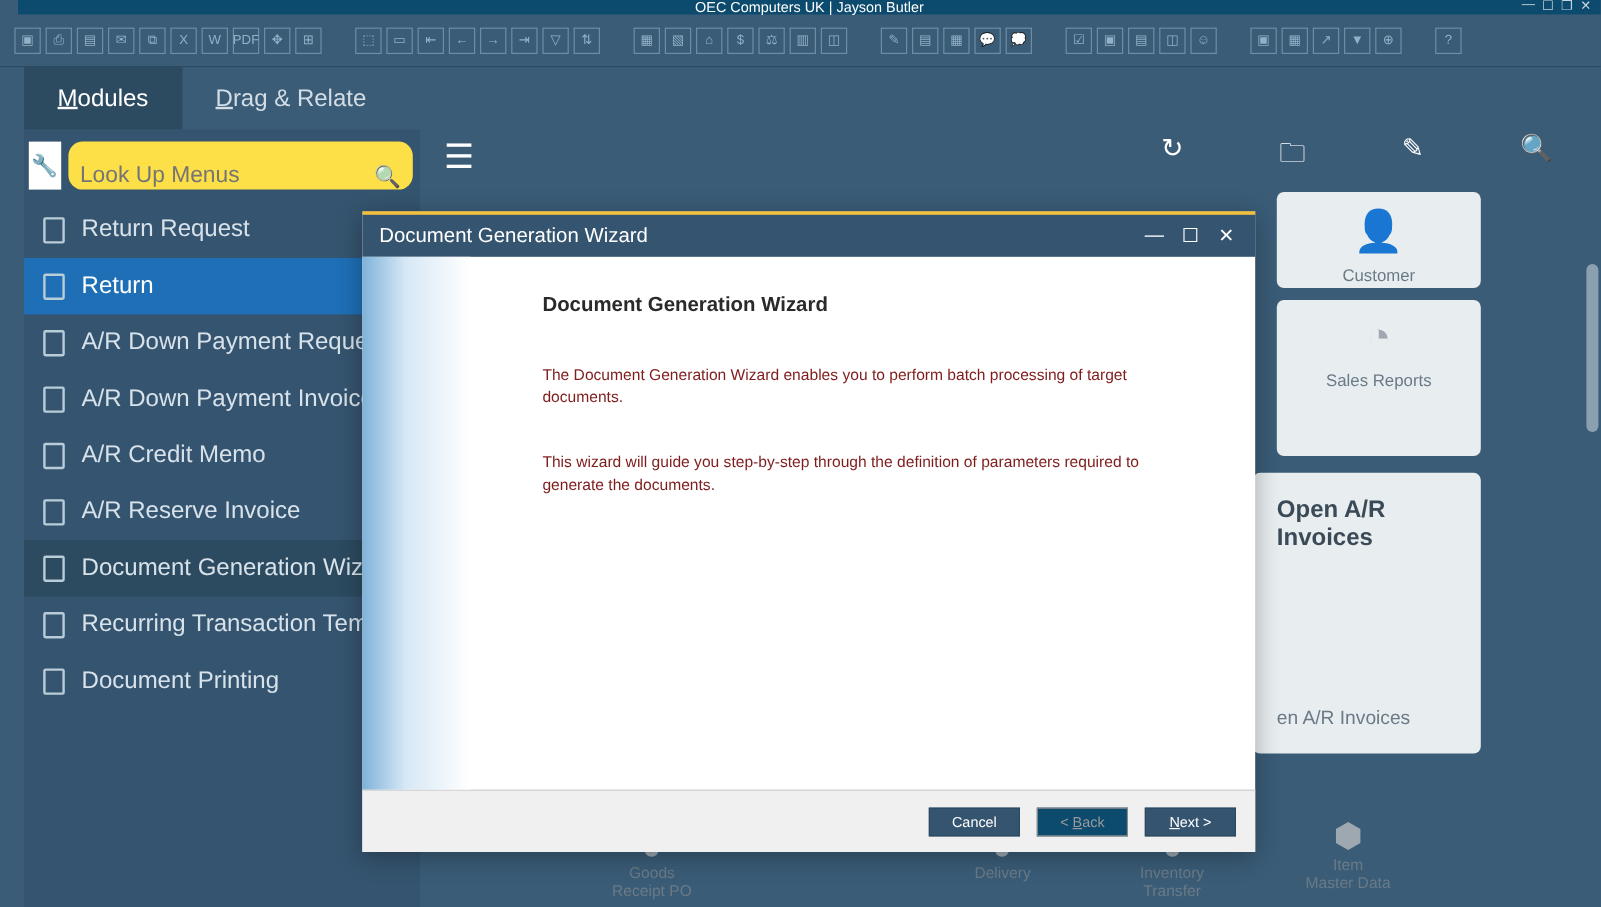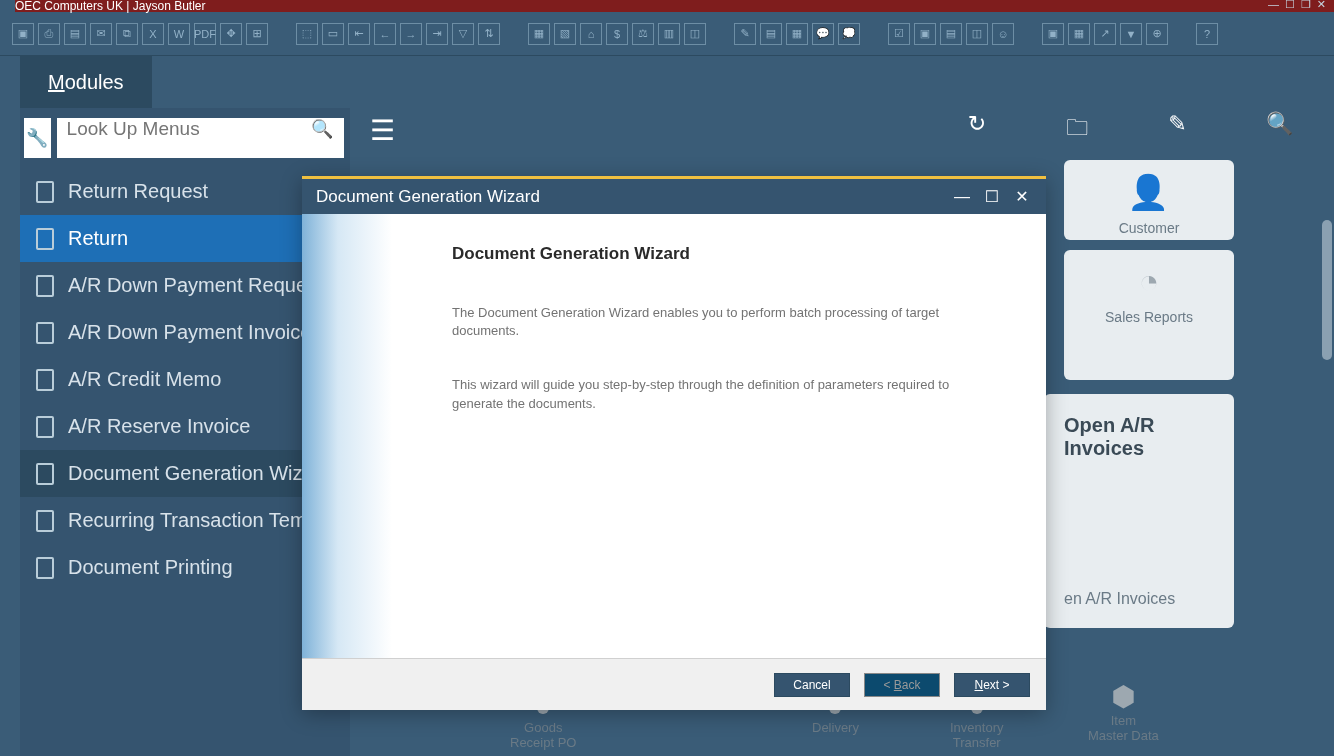--- a/index.html
+++ b/index.html
@@ -1,38 +1,38 @@
 <!DOCTYPE html>
 <html><head>
 <meta charset="utf-8">
 <style>
 * { margin: 0; padding: 0; box-sizing: border-box; font-family: Arial, Helvetica, sans-serif; }
 body { background: #3a5c77; width: 1334px; height: 756px; overflow: hidden; position: relative; }
 
 
-.title-bar { height: 12px; background: #7f1d1d; display: flex; align-items: center; justify-content: flex-start; color: #fff; font-size: 12px; position: relative; margin-left: 15px; }
+.title-bar { height: 12px; background: #0c4a6e; display: flex; align-items: center; justify-content: center; color: #fff; font-size: 12px; position: relative; margin-left: 15px; }
 .title-bar .win-controls { position: absolute; right: 8px; top: -2px; display: flex; gap: 6px; color: #c5d4df; font-size: 11px; }
 
 
 .toolbar { height: 44px; background: #3a5c77; display: flex; align-items: center; padding: 0 12px; gap: 10px; border-bottom: 1px solid #2c4a60; }
 .toolbar .tb-icon { width: 22px; height: 22px; display: inline-flex; align-items: center; justify-content: center; color: #92b1c7; border: 1px solid #6d8ea5; font-size: 11px; cursor: pointer; }
 .toolbar .tb-group { display: flex; gap: 4px; }
 .toolbar .sep { width: 8px; }
 
 
 .tab-row { display: flex; background: #3a5c77; height: 52px; align-items: stretch; }
 .tab-row .tab { padding: 0 28px; color: #d3dde5; font-size: 20px; cursor: pointer; display: flex; align-items: center; }
 .tab-row .tab.active { background: #2c4a60; color: #fff; }
 .tab-row .tab .ul { text-decoration: underline; }
 
 
 .left-panel { position: absolute; left: 20px; top: 108px; width: 330px; bottom: 0; background: #35546f; }
 .search-row { display: flex; align-items: center; padding: 10px 6px 10px 4px; gap: 6px; }
 .search-row .wrench { width: 36px; height: 40px; background: #fff; display: flex; align-items: center; justify-content: center; color: #5a7a92; font-size: 18px; }
-.search-row .search-box { flex: 1; height: 40px; background: #ffffff; display: flex; align-items: flex-start; padding: 0 10px; }
+.search-row .search-box { flex: 1; height: 40px; background: #fde047; display: flex; align-items: flex-end; padding: 0 10px; border-radius: 12px; }
 .search-row .search-box input { border: none; outline: none; flex: 1; font-size: 19px; color: #5a7a92; background: transparent; }
 .search-row .search-box .mag { color: #5a7a92; font-size: 18px; }
 
 .menu-list { }
 .menu-item { display: flex; align-items: center; gap: 14px; padding: 12px 16px; color: #d8e2ea; font-size: 20px; cursor: pointer; white-space: nowrap; overflow: hidden; }
 .menu-item .doc-icon { width: 18px; height: 22px; border: 2px solid #b9cdd9; border-radius: 2px; flex-shrink: 0; position: relative; }
 .menu-item.selected { background: #1e6fb6; color: #fff; }
 .menu-item.highlight { background: #2c4a60; }
 
 
@@ -52,21 +52,21 @@
 
 
 .dialog { position: absolute; left: 302px; top: 176px; width: 744px; height: 534px; background: #fff; box-shadow: 0 4px 20px rgba(0,0,0,0.3); }
 .dialog-title { height: 38px; background: #35546f; border-top: 3px solid #f0c040; display: flex; align-items: center; padding: 0 14px; color: #fff; font-size: 17px; }
 .dialog-title .spacer { flex: 1; }
 .dialog-title .dlg-btn { width: 20px; height: 20px; margin-left: 10px; cursor: pointer; display: inline-flex; align-items: center; justify-content: center; color: #fff; font-size: 16px; }
 .dialog-body { display: flex; height: calc(100% - 38px - 52px); }
 .dialog-side { width: 90px; background: linear-gradient(to right, #7fb2d8 0%, #d6e8f5 40%, #ffffff 100%); }
 .dialog-content { flex: 1; padding: 30px 60px 20px 60px; color: #2a2a2a; }
 .dialog-content h2 { font-size: 17px; font-weight: bold; margin-bottom: 40px; }
-.dialog-content p { font-size: 13px; line-height: 1.4; margin-bottom: 20px; color: #737373; margin-top: 36px; }
+.dialog-content p { font-size: 13px; line-height: 1.4; margin-bottom: 20px; color: #7f1d1d; margin-top: 36px; }
 .dialog-footer { height: 52px; background: #f0f0f0; display: flex; align-items: center; justify-content: flex-end; padding: 0 16px; gap: 14px; border-top: 1px solid #d0d0d0; }
 .dialog-footer button { min-width: 76px; height: 24px; font-size: 12px; cursor: pointer; border: 1px solid #888; }
 .dialog-footer button.primary { background: #35546f; color: #fff; border: 1px solid #2c4a60; }
 .dialog-footer button.disabled { background: #0c4a6e; color: #999; cursor: default; }
 .dialog-footer button .ul { text-decoration: underline; }
 
 
 .scroll-thumb { position: absolute; right: 2px; top: 220px; width: 10px; height: 140px; background: #8aa0b1; border-radius: 5px; }
 </style>
 </head>
@@ -144,20 +144,23 @@
   <div class="tb-group">
     <span class="tb-icon">?</span>
   </div>
 </div>
 
 <div class="tab-row">
   <div style="width:20px"></div>
   <div class="tab active">
     <span><span class="ul">M</span><span>odules</span></span>
   </div>
+  <div class="tab">
+    <span><span class="ul">D</span>rag &amp; Relate</span>
+  </div>
 </div>
 
 <div class="left-panel">
   <div class="search-row">
     <div class="wrench">🔧</div>
     <div class="search-box">
       <input type="text" placeholder="Look Up Menus" style="">
       <span class="mag">🔍</span>
     </div>
   </div>

